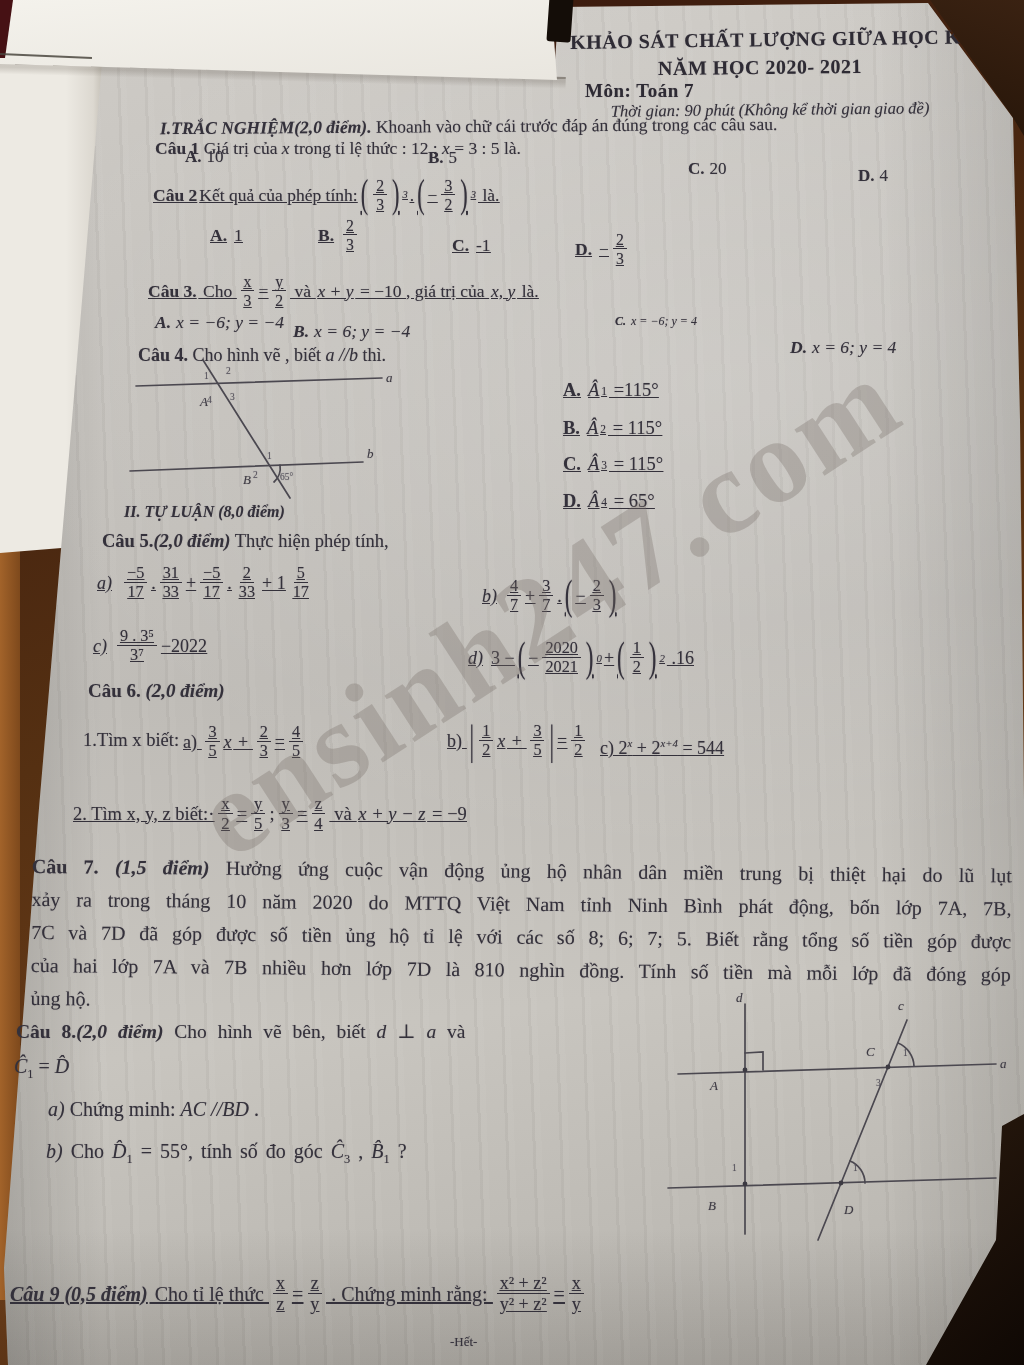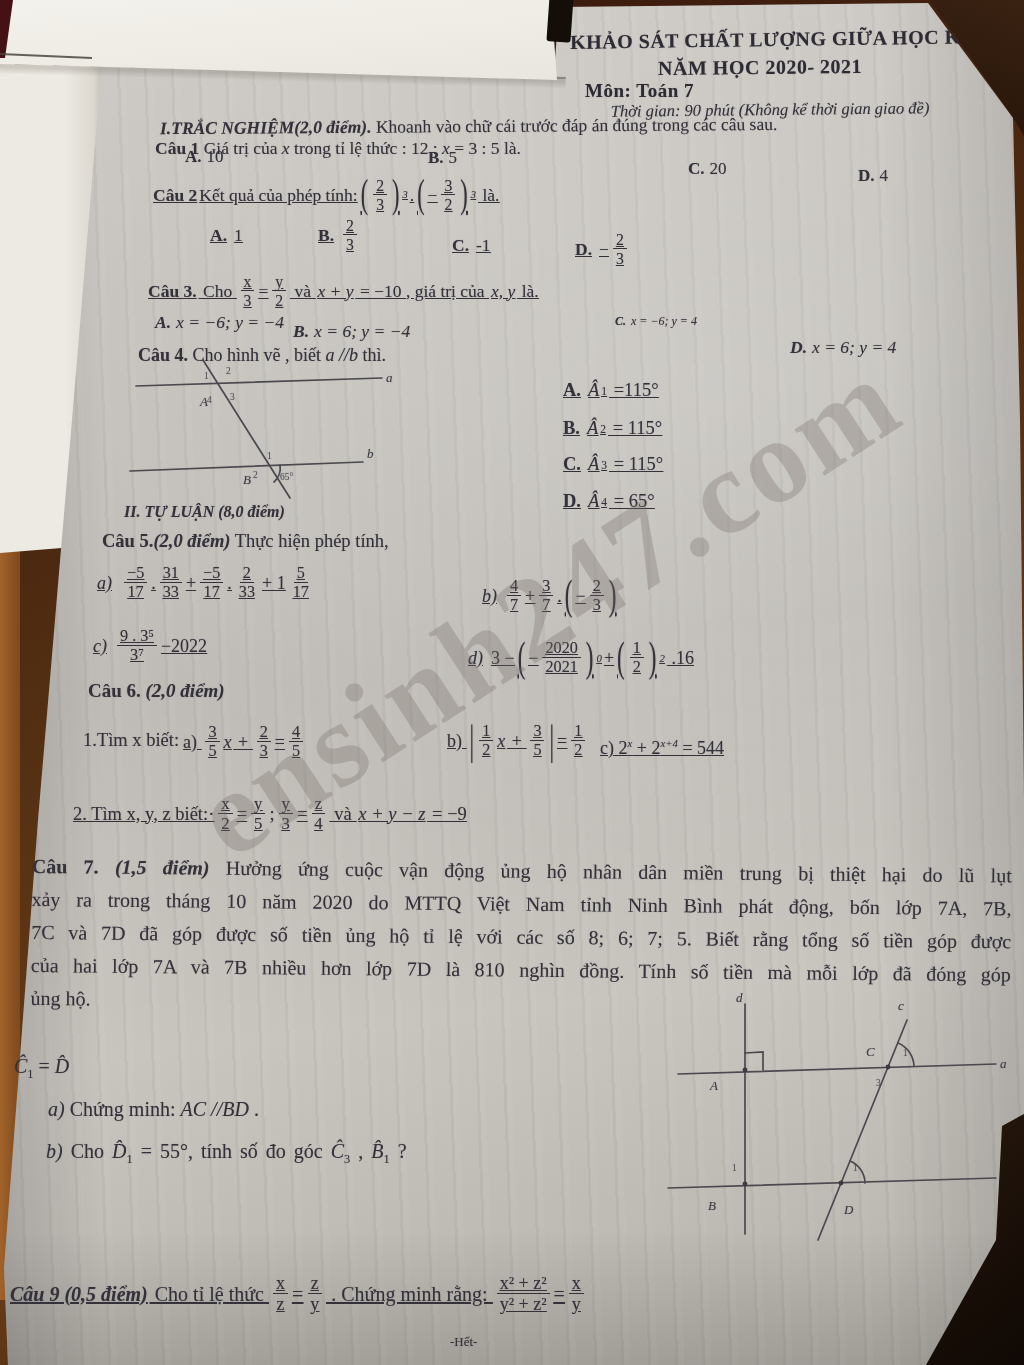--- a/index.html
+++ b/index.html
@@ -412,20 +412,23 @@
       </div>
 
     <div class="blk" style="left:32px;top:850px;width:980px;white-space:normal;font-size:20px;line-height:33px;transform:rotate(0.55deg);transform-origin:0 0">
       <div class="jl"><b>Câu 7.</b><b class="bi"> (1,5 điểm)</b><span> Hưởng ứng cuộc vận động ủng hộ nhân dân miền trung bị thiệt hại do lũ lụt</span></div>
       <div class="jl">xảy ra trong tháng 10 năm 2020 do MTTQ Việt Nam tỉnh Ninh Bình phát động, bốn lớp 7A, 7B,</div>
       <div class="jl">7C và 7D đã góp được số tiền ủng hộ tỉ lệ với các số 8; 6; 7; 5. Biết rằng tổng số tiền góp được</div>
       <div class="jl">của hai lớp 7A và 7B nhiều hơn lớp 7D là 810 nghìn đồng. Tính số tiền mà mỗi lớp đã đóng góp</div>
       <div>ủng hộ.</div>
     </div>
 
+    <div class="blk" style="left:16px;top:1020px;font-size:19.5px;word-spacing:6px">
+      <b>Câu 8.</b><b class="bi">(2,0 điểm)</b><span class="m"><span class="mt"> Cho hình vẽ bên, biết </span><span class="mi">d</span><span class="mt"> ⊥ </span><span class="mi">a</span><span class="mt"> và</span></span>
+    </div>
     <div class="blk" style="left:14px;top:1055px;font-size:20px"><span class="m"><span class="mi">Ĉ</span><sub class="mu">1</sub><span class="mt"> = </span><span class="mi">D̂</span></span></div>
     <div class="blk" style="left:48px;top:1098px;font-size:20px">
       <span class="it">a)</span><span class="m"><span class="mt"> Chứng minh: </span><span class="mi">AC //BD</span><span class="mt"> .</span></span>
     </div>
     <div class="blk" style="left:46px;top:1140px;font-size:20px;word-spacing:3px">
       <span class="it" style="margin-right:8px">b)</span><span class="m"><span class="mt">Cho </span><span class="mi">D̂</span><sub class="mu">1</sub><span class="mt"> = 55°, tính số đo góc </span><span class="mi">Ĉ</span><sub class="mu">3</sub><span class="mt"> , </span><span class="mi">B̂</span><sub class="mu">1</sub><span class="mt"> ?</span></span>
     </div>
 
     <svg class="fg" style="position:absolute;left:648px;top:990px" width="372" height="255" viewBox="0 0 372 255">
       <line x1="97" y1="14" x2="97" y2="244"></line>

